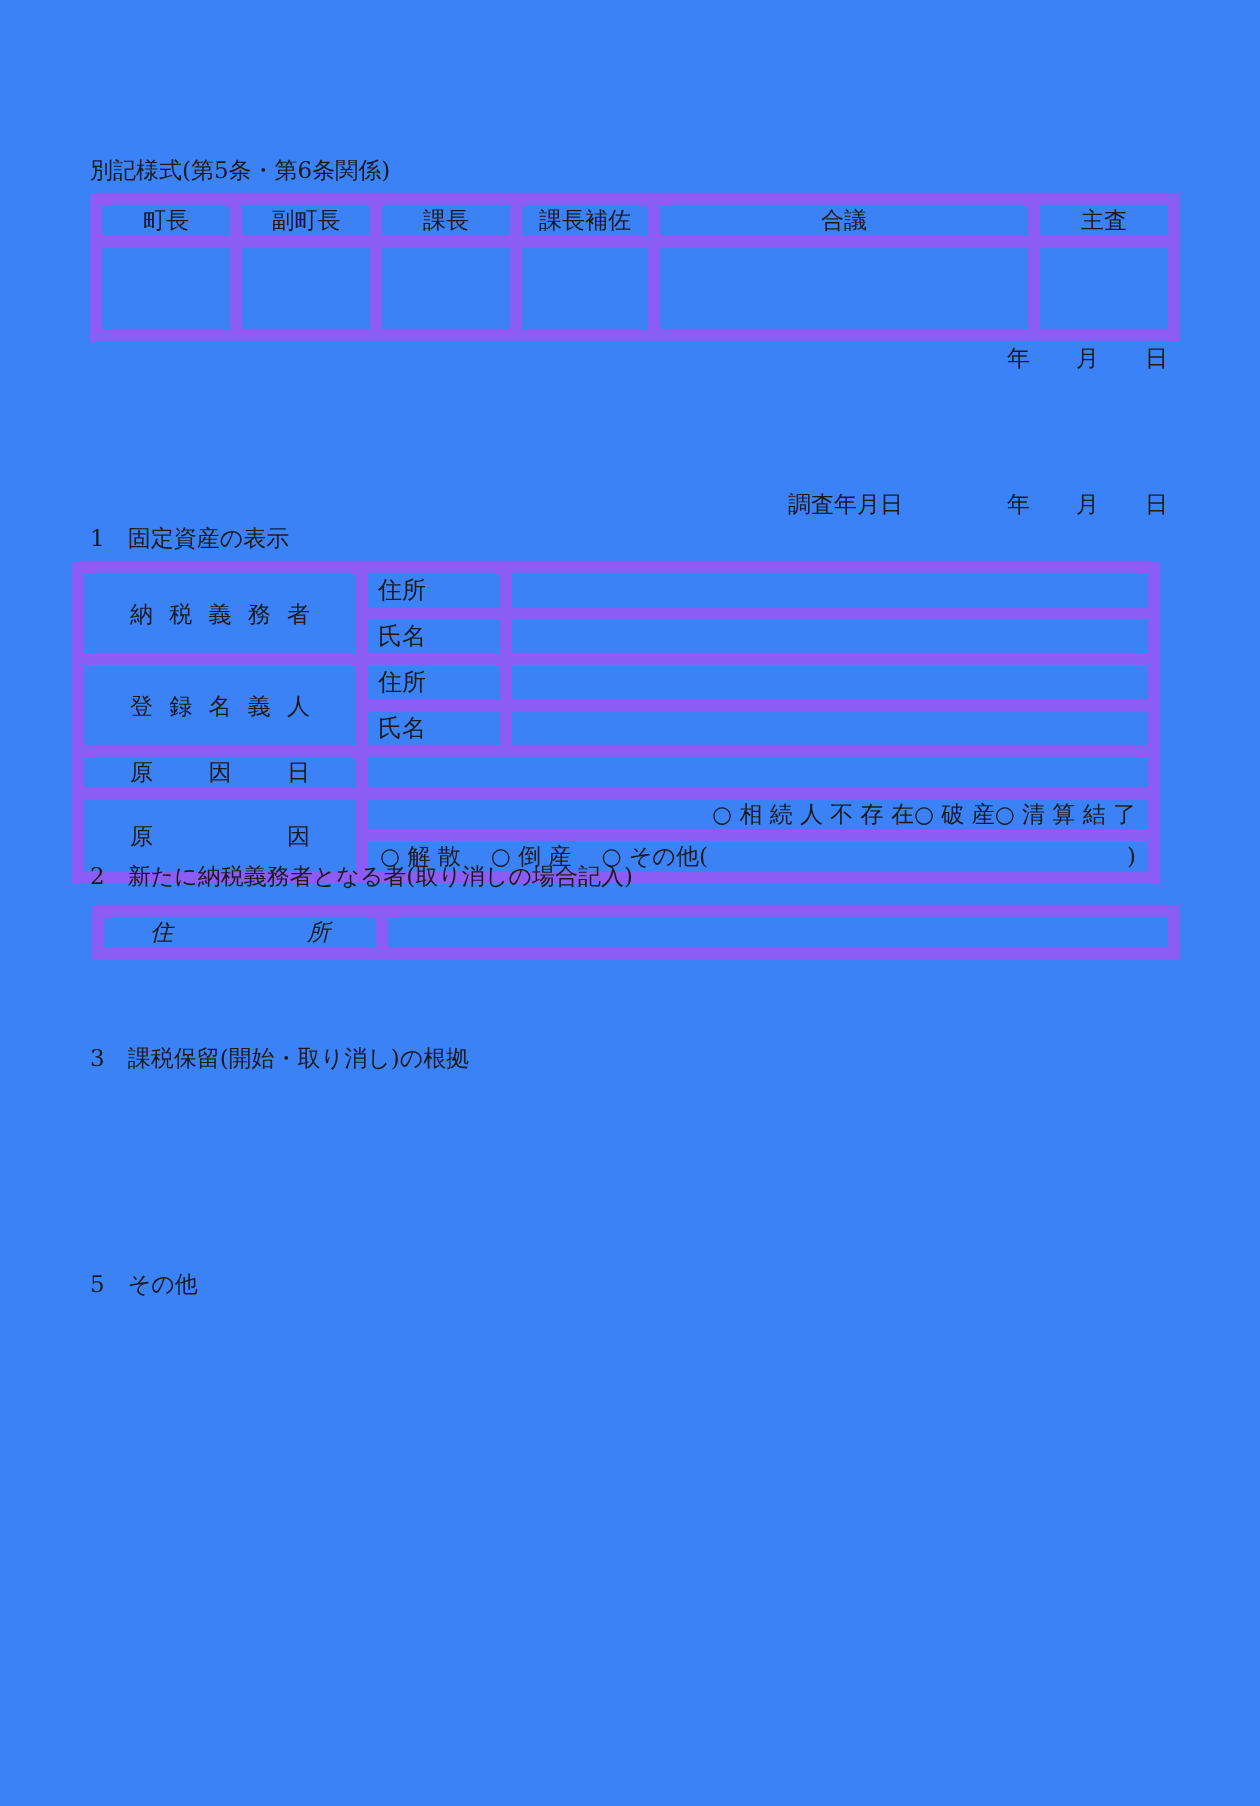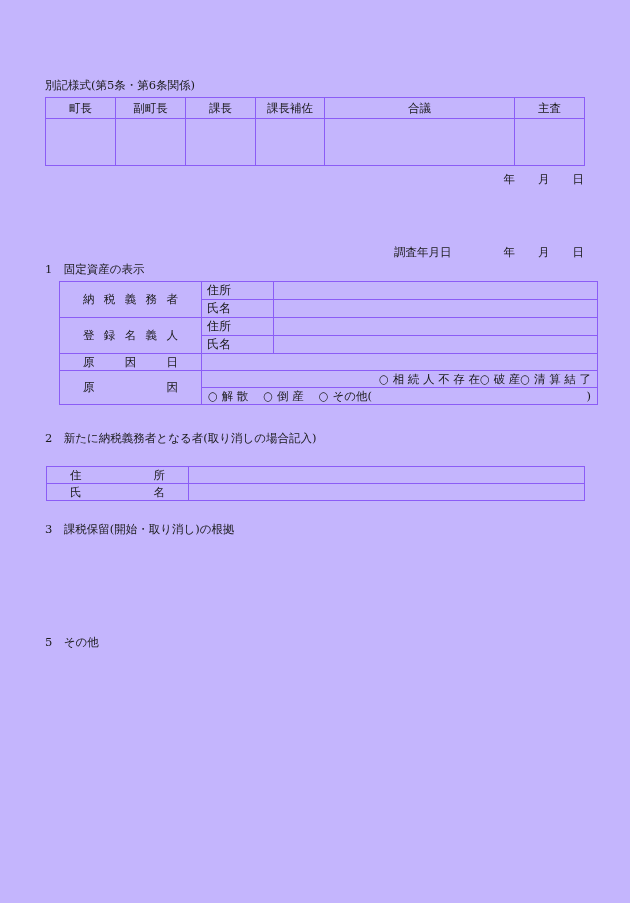--- a/index.html
+++ b/index.html
@@ -1,48 +1,48 @@
 <!DOCTYPE html>
 <html><head>
 <meta charset="utf-8">
 <style>
   * { margin:0; padding:0; box-sizing:border-box; }
   html,body { background:#e8e8e8; }
   .page {
     position:relative;
     width:630px; height:903px;
-    background:#c4b5fd;
+    background:#3b82f6;
     font-family:"DejaVu Serif","Liberation Serif",serif;
     color:#1a1a1a;
     margin:0 auto;
     overflow:hidden;
   }
   .txt { font-size:11.5px; line-height:1.15; white-space:pre; }
 
   .form-note { position:absolute; left:45px; top:79px; }
 
   table { border-collapse:collapse; table-layout:fixed; }
-  td, th { border:1px solid #8b5cf6; font-weight:normal; font-size:11.5px; }
+  td, th { border:6px solid #8b5cf6; font-weight:normal; font-size:11.5px; }
 
   .approval { position:absolute; left:45px; top:97px; width:539px; }
   .approval th { height:21px; text-align:center; padding:0; }
   .approval td { height:47px; }
 
   .date-top { position:absolute; right:46px; top:173px; text-align:right; }
 
   .page-title { position:absolute; left:0; top:205px; width:100%; text-align:center; font-size:12px; white-space:pre; }
 
   .survey-line { position:absolute; right:46px; top:246px; }
   .survey-line .val { margin-left:52px; }
 
   .sec-heading { position:absolute; left:45px; }
 
-  .t1 { position:absolute; left:59px; top:281px; width:538px;padding-left:33px; }
+  .t1 { position:absolute; left:36px; top:281px; width:538px;padding-left:33px; }
   .t1 td { height:17px; padding:0; }
-  .t2 { position:absolute; left:46px; top:466px; width:538px; }
+  .t2 { position:absolute; left:46px; top:453px; width:538px;font-style:italic; }
   .t2 td { height:17px; padding:0; }
 
   td.jlabel {
     text-align:justify;
     -moz-text-align-last:justify;
     text-align-last:justify;
     padding:0 23px;
   }
   td.sub { padding-left:5px; font-size:12px; }
   .optrow1 { display:flex; justify-content:flex-end; padding:0 6px; }
@@ -150,23 +150,19 @@
   <table class="t2">
     <colgroup>
       <col style="width:142px">
         <col style="width:396px">
     </colgroup>
     <tbody>
         <tr>
       <td class="jlabel">住 所</td>
       <td></td>
     </tr>
-    <tr>
-      <td class="jlabel">氏 名</td>
-      <td></td>
-    </tr>
   </tbody>
     </table>
 
   <div class="txt sec-heading" style="top:523px">3　課税保留(開始・取り消し)の根拠</div>
   <div class="txt sec-heading" style="top:636px">5　その他</div>
 
 </div>
 
 </body></html>

